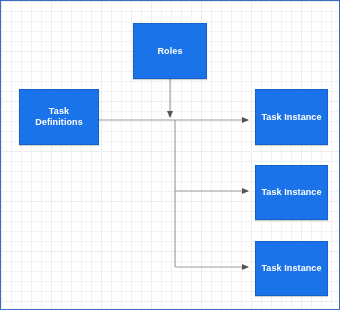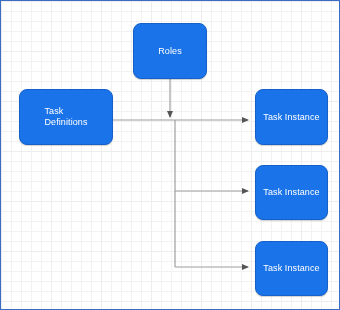--- a/index.html
+++ b/index.html
@@ -39,39 +39,40 @@
     position: absolute;
     left: 0; top: 0;
     width: 338px;
     height: 308px;
     pointer-events: none;
   }
   .node {
     position: absolute;
     background: #1a73e8;
     border: 1px solid #1661c9;
-    border-radius: 8px;
+    border-radius: 0;
     box-sizing: border-box;
     display: flex;
     align-items: center;
     justify-content: center;
-    text-align: left;
+    text-align: center;
     color: #ffffff;
     font-size: 9px;
     line-height: 11px;
     font-family: "Liberation Sans", sans-serif;
     letter-spacing: 0.1px;
     box-shadow: 0 1px 1px rgba(0,0,0,0.18);
     white-space: pre-line;
+    font-weight: bold;
   }
   #node-roles {
     left: 132px; top: 22px; width: 74px; height: 56px;
   }
   #node-task-definitions {
-    left: 18px; top: 88px; width: 94px; height: 56px;
+    left: 18px; top: 88px; width: 80px; height: 56px;
   }
   #node-task-instance-1 {
     left: 254px; top: 88px; width: 73px; height: 56px;
   }
   #node-task-instance-2 {
     left: 254px; top: 164px; width: 73px; height: 55px;
   }
   #node-task-instance-3 {
     left: 254px; top: 240px; width: 73px; height: 55px;
   }

